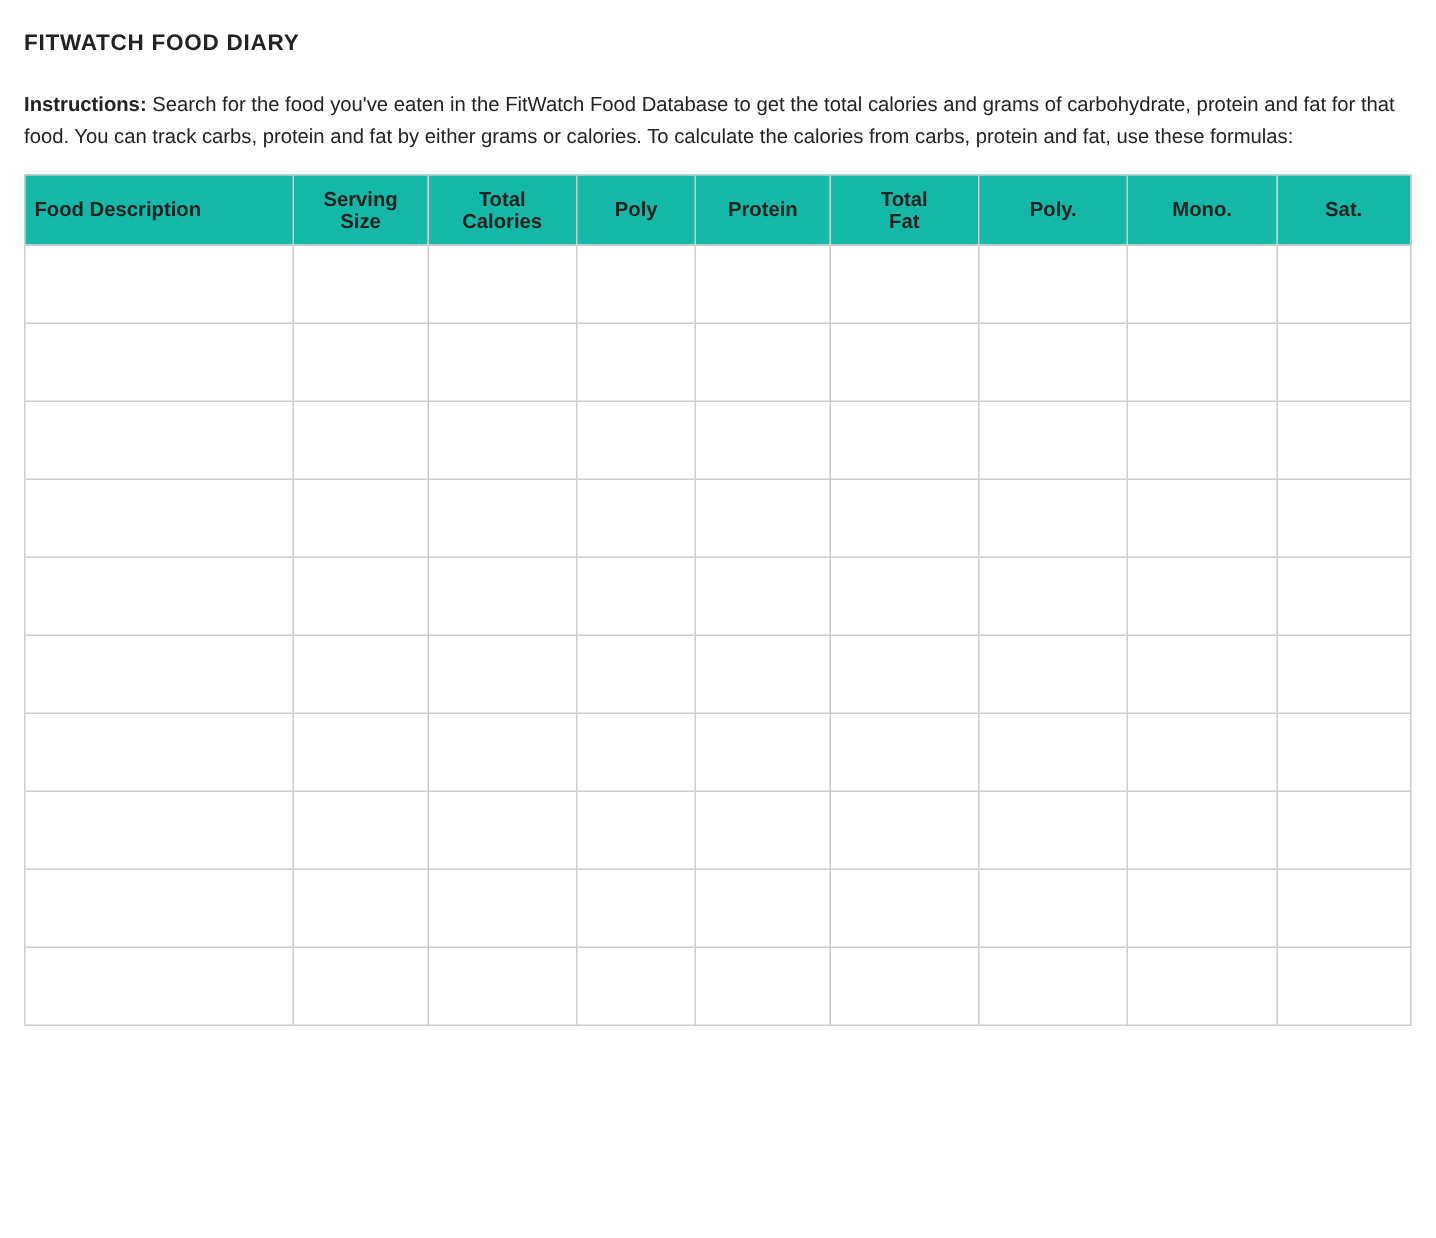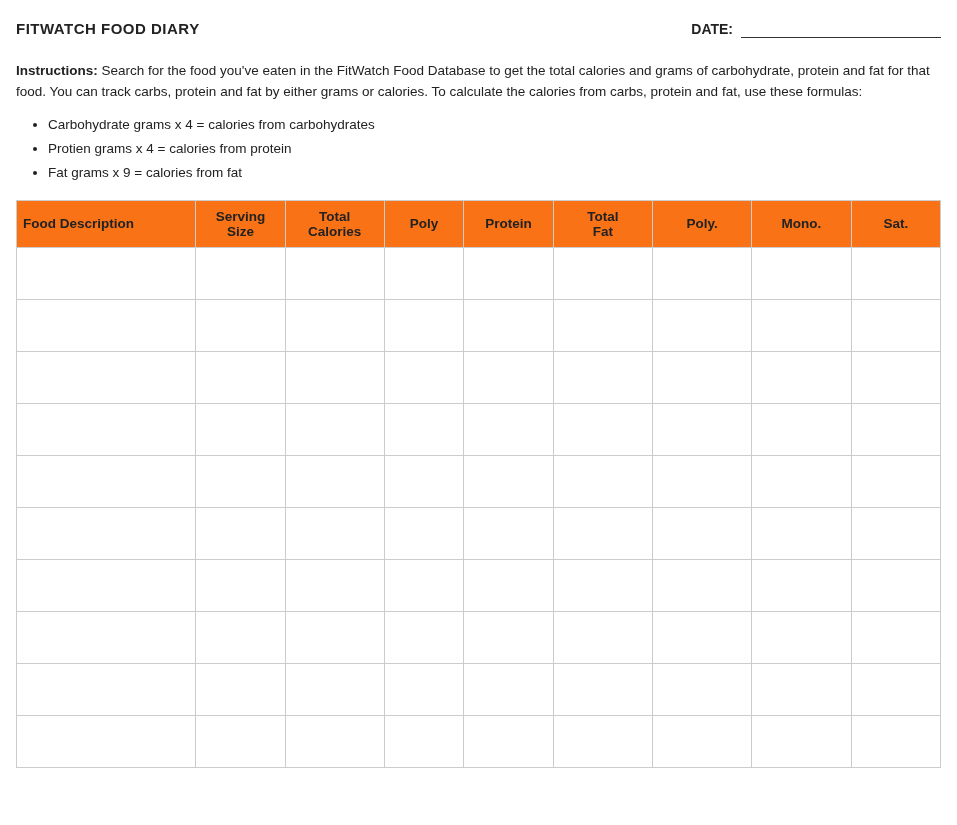--- a/index.html
+++ b/index.html
@@ -80,21 +80,21 @@
 
     thead th {
       border: 1px solid #ccc;
       border-left: none;
       border-top: none;
       padding: 8px 4px;
       text-align: center;
       font-weight: bold;
       font-size: 13.5px;
       vertical-align: middle;
-      background: #f97316;
+      background: #14b8a6;
     }
 
     thead th:first-child {
       text-align: left;
       padding-left: 6px;
     }
 
     tbody td {
       border: 1px solid #ccc;
       border-left: none;
@@ -111,34 +111,24 @@
     col.col-totalfat { width: 10%; }
     col.col-mono { width: 10%; }
     col.col-poly { width: 10%; }
     col.col-sat { width: 9%; }
   </style>
 </head>
 <body>
 
 <div class="header-row">
   <span class="app-title">FITWATCH FOOD DIARY</span>
-  <div class="date-field">
-    <span>DATE:</span>
-    <span class="date-line"></span>
-  </div>
 </div>
 
 <div class="instructions-block">
   <span class="bold">Instructions:</span><span> Search for the food you've eaten in the FitWatch Food Database to get the total calories and grams of carbohydrate, protein and fat for that food. You can track carbs, protein and fat by either grams or calories. To calculate the calories from carbs, protein and fat, use these formulas:</span>
-  <ul class="formulas-list">
-
-  <li>Carbohydrate grams x 4 = calories from carbohydrates</li>
-      <li>Protien grams x 4 = calories from protein</li>
-      <li>Fat grams x 9 = calories from fat</li>
-    </ul>
 </div>
 
 <div class="table-wrapper">
   <table>
     <colgroup>
       <col class="col-food">
       <col class="col-serving">
       <col class="col-calories">
       <col class="col-carbs">
       <col class="col-protein">

